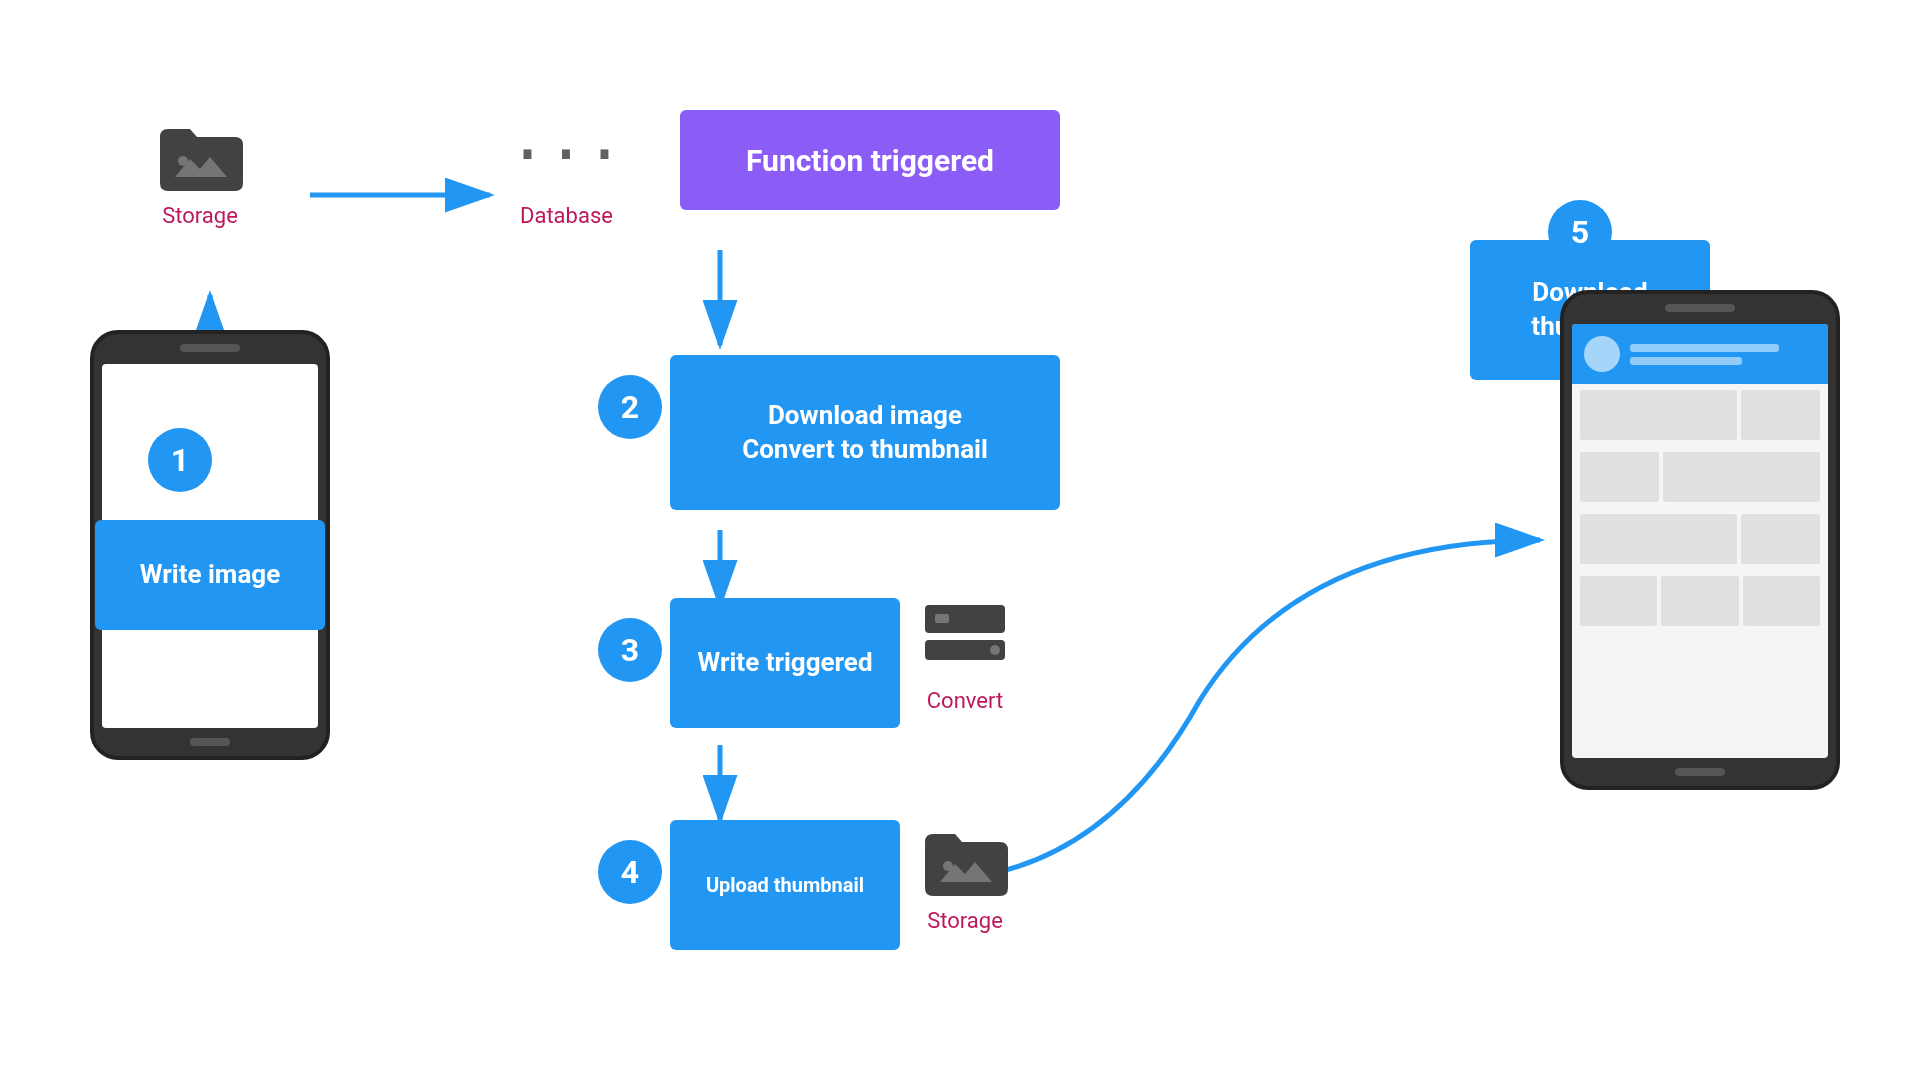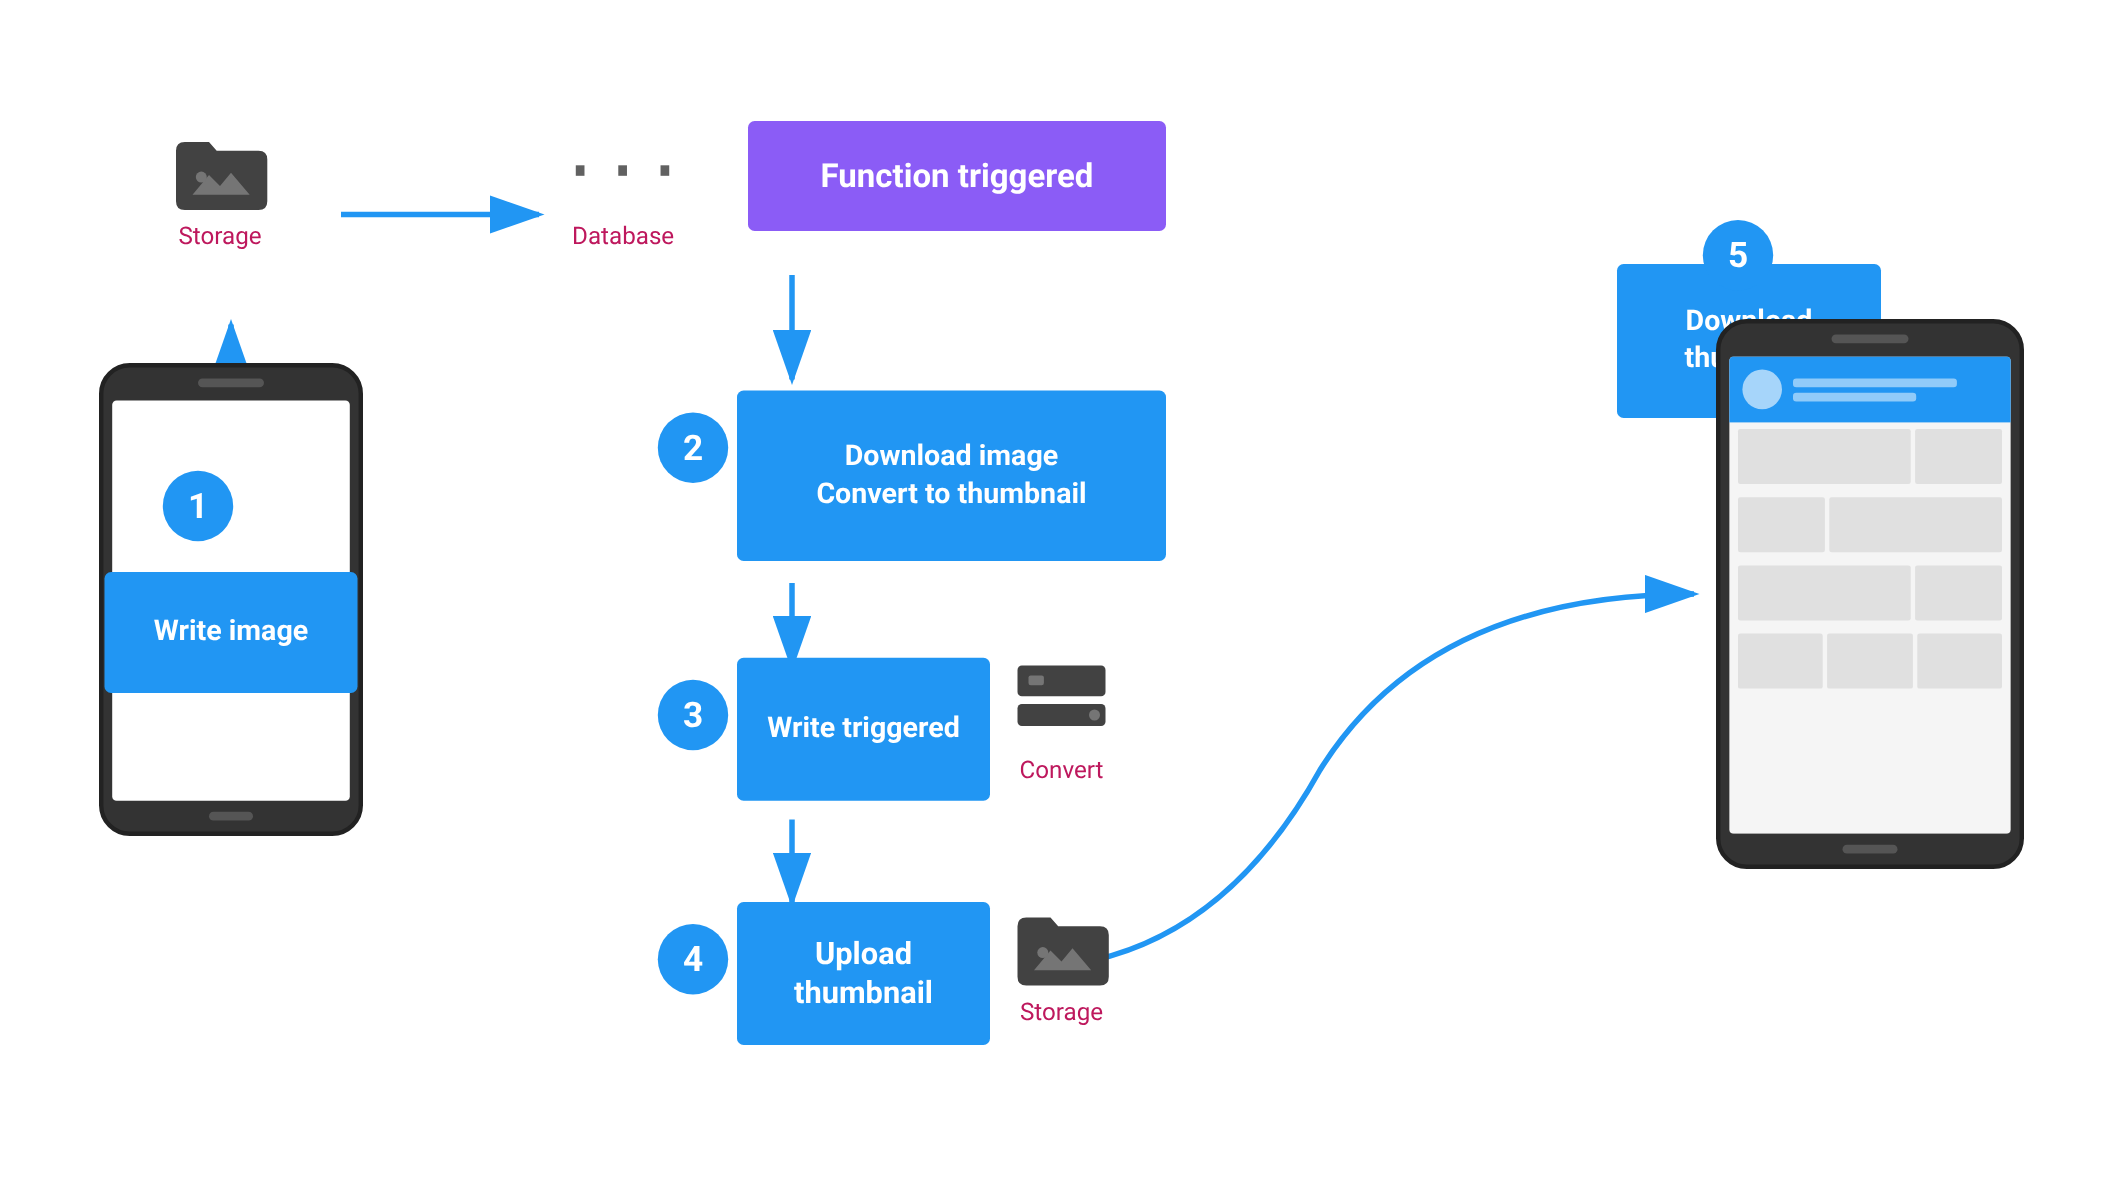--- a/index.html
+++ b/index.html
@@ -302,21 +302,21 @@
       <rect x="5" y="5" width="80" height="28" rx="4" fill="#424242"></rect>
       <rect x="15" y="14" width="14" height="9" rx="2" fill="#757575"></rect>
       <rect x="5" y="40" width="80" height="20" rx="4" fill="#424242"></rect>
       <circle cx="75" cy="50" r="5" fill="#757575"></circle>
     </svg>
     <span class="icon-label">Convert</span>
   </div>
 
   <div class="badge" style="left: 598px; top: 840px;">4</div>
 
-  <div class="action-box" style="left: 670px; top: 820px; width: 230px; height: 130px; font-size: 28px;">Upload thumbnail</div>
+  <div class="action-box" style="left: 670px; top: 820px; width: 230px; height: 130px; font-size: 20px;">Upload thumbnail</div>
 
   <div class="icon-block" style="left: 920px; top: 820px;">
     <svg viewBox="0 0 90 80" width="90" height="80">
       <path d="M5 22 Q5 14 13 14 L35 14 L42 22 L80 22 Q88 22 88 30 L88 68 Q88 76 80 76 L13 76 Q5 76 5 68 Z" fill="#424242"></path>
       <polygon points="20,62 35,44 45,54 55,42 72,62" fill="#757575"></polygon>
       <circle cx="28" cy="46" r="5" fill="#757575"></circle>
     </svg>
     <span class="icon-label">Storage</span>
   </div>
 

